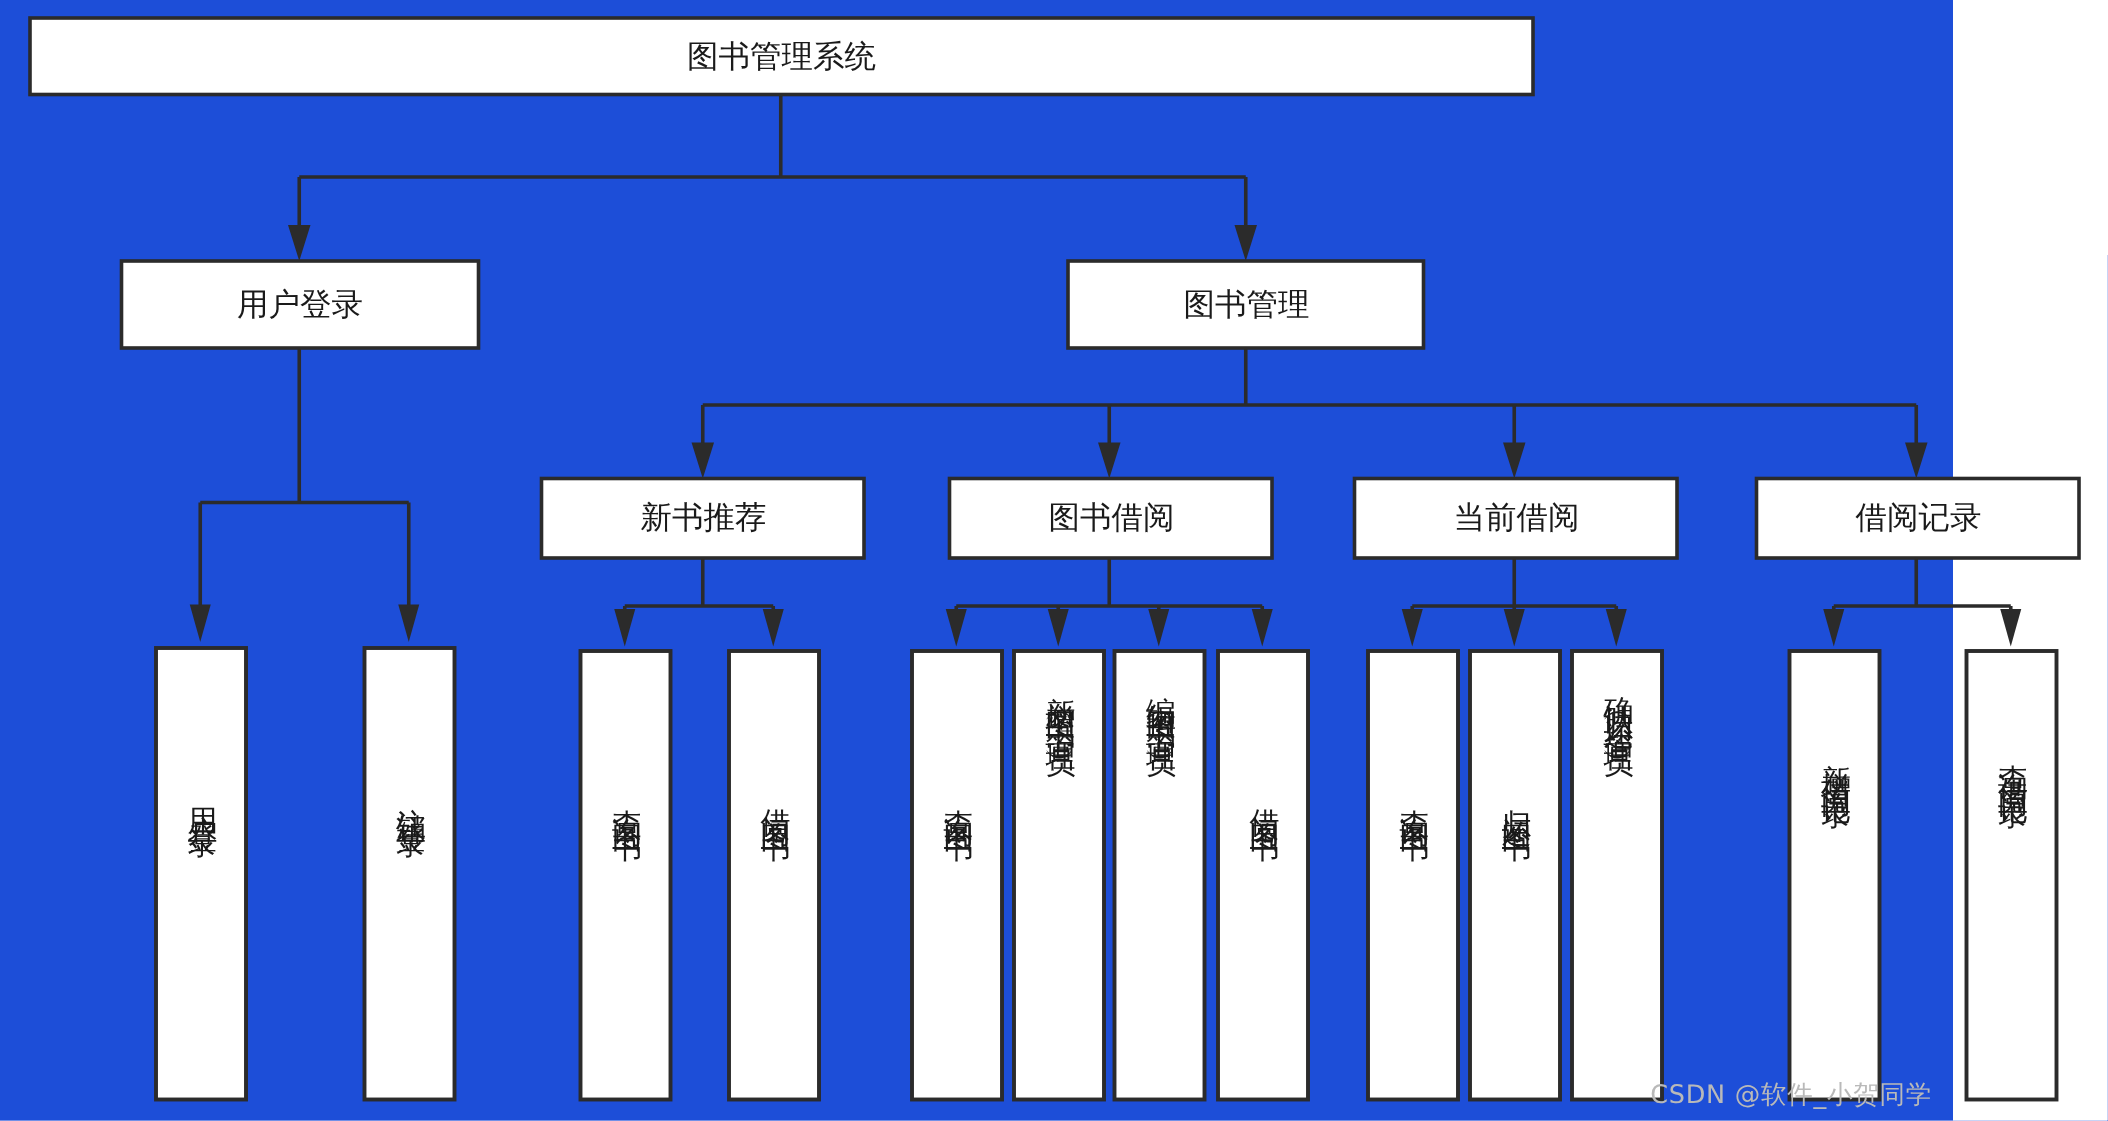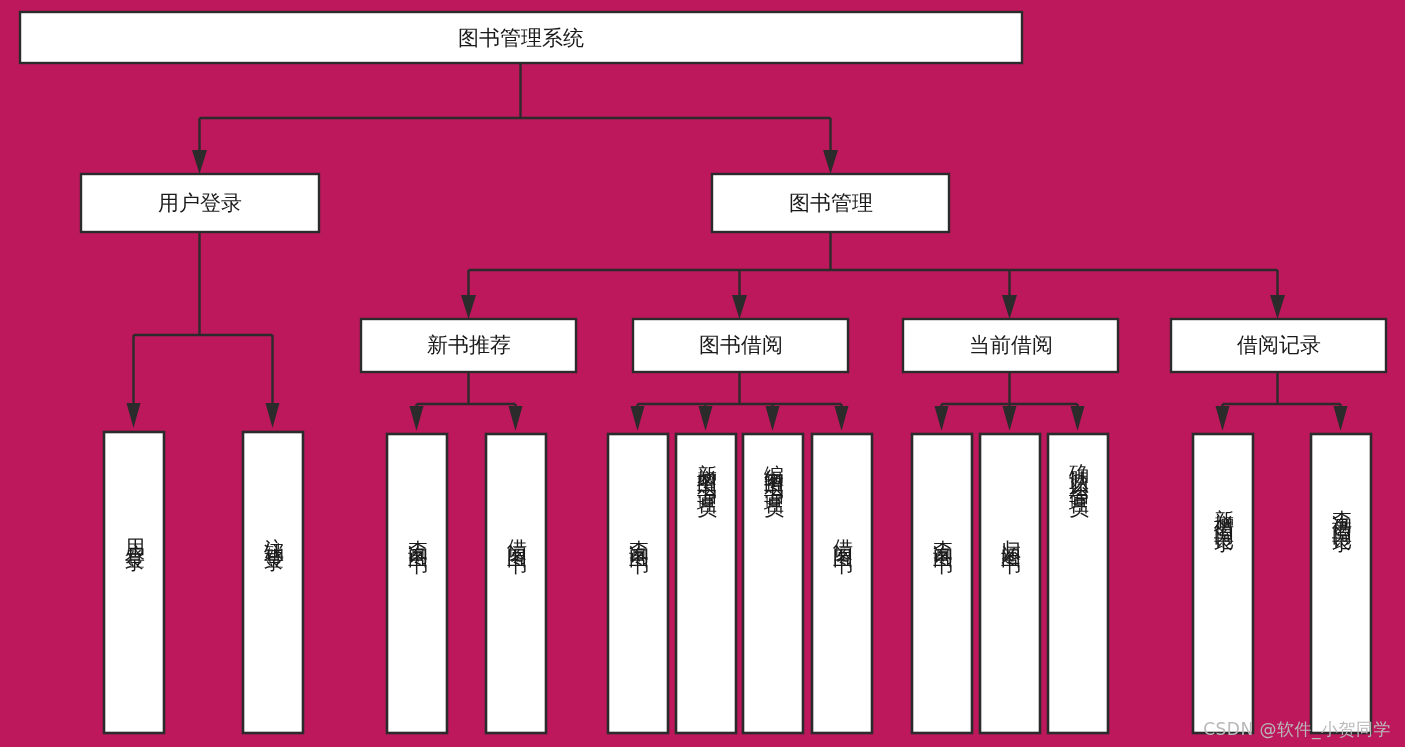--- a/index.html
+++ b/index.html
@@ -9,23 +9,23 @@
     background: #ffffff;
   }
   body {
     width: 1405px;
     height: 747px;
     font-family: "DejaVu Sans", "Liberation Sans", sans-serif;
     overflow: hidden;
   }
   #diagram-root {
     position: relative;
-    width: 1405px;
+    width: 1302px;
     height: 747px;
-    background: #be185d;
+    background: #1d4ed8;
   }
   svg#tree-svg {
     position: absolute;
     left: 0;
     top: 0;
     width: 1405px;
     height: 747px;
     display: block;
   }
   .node-rect {

